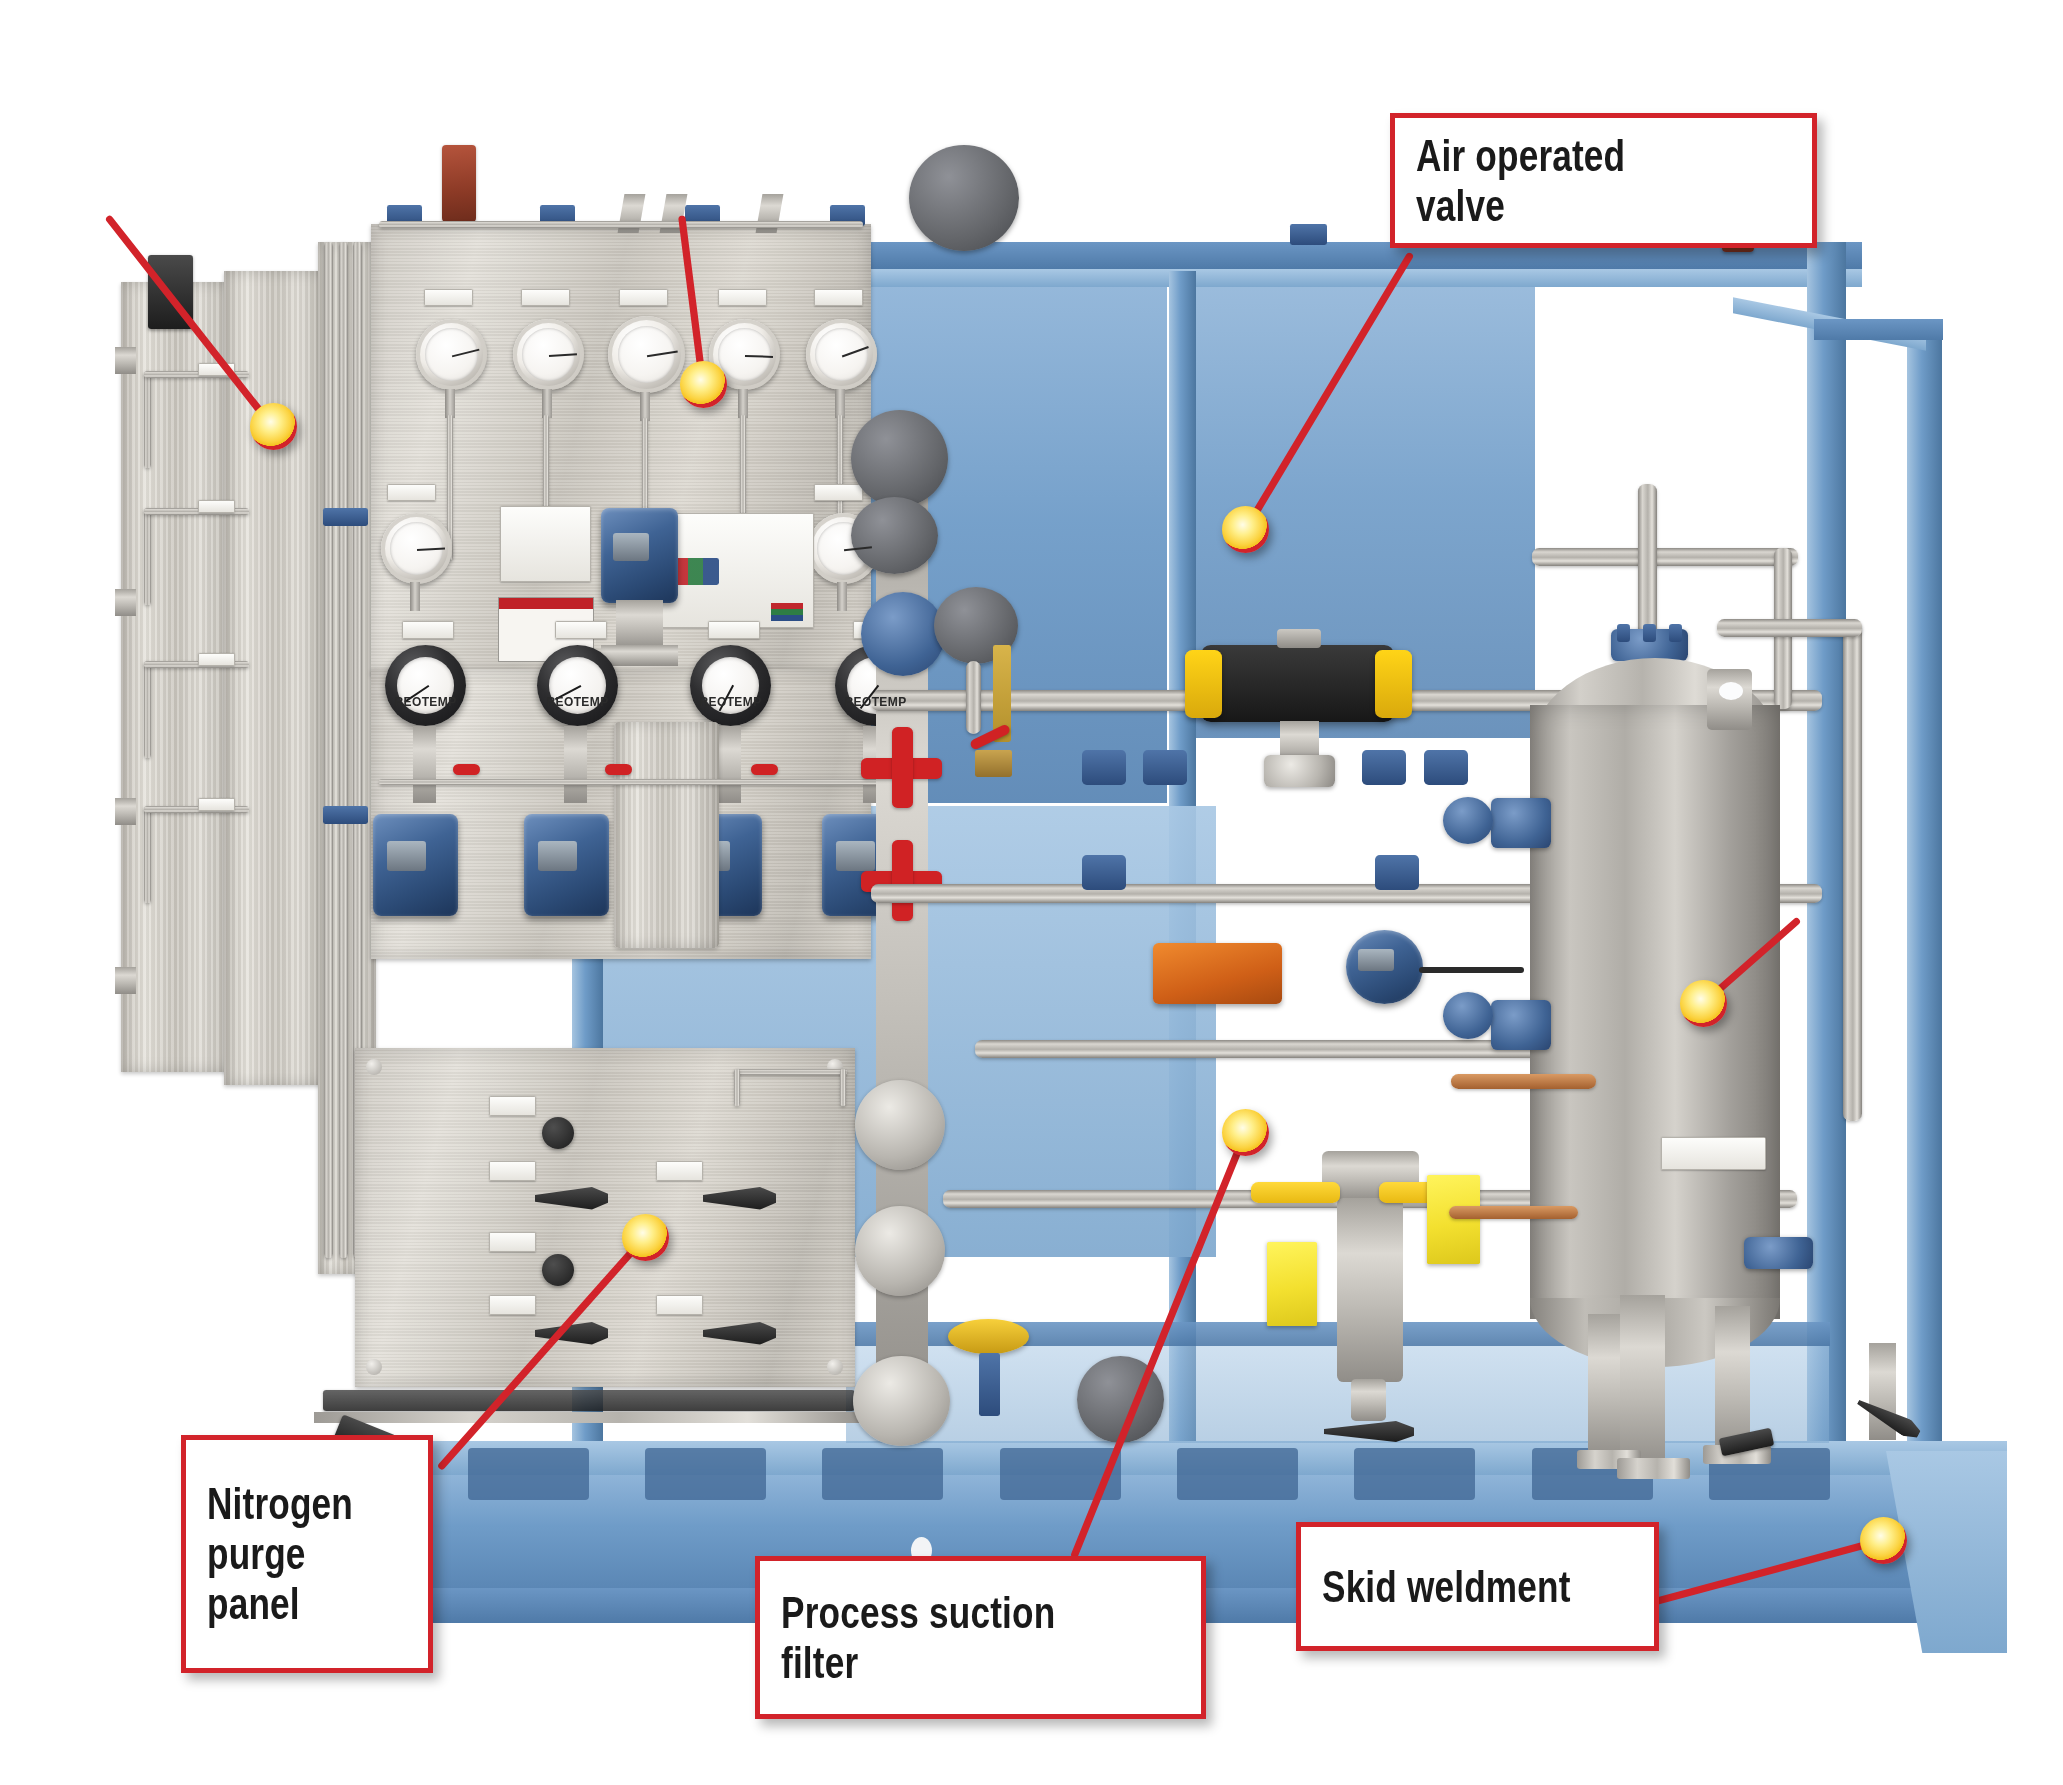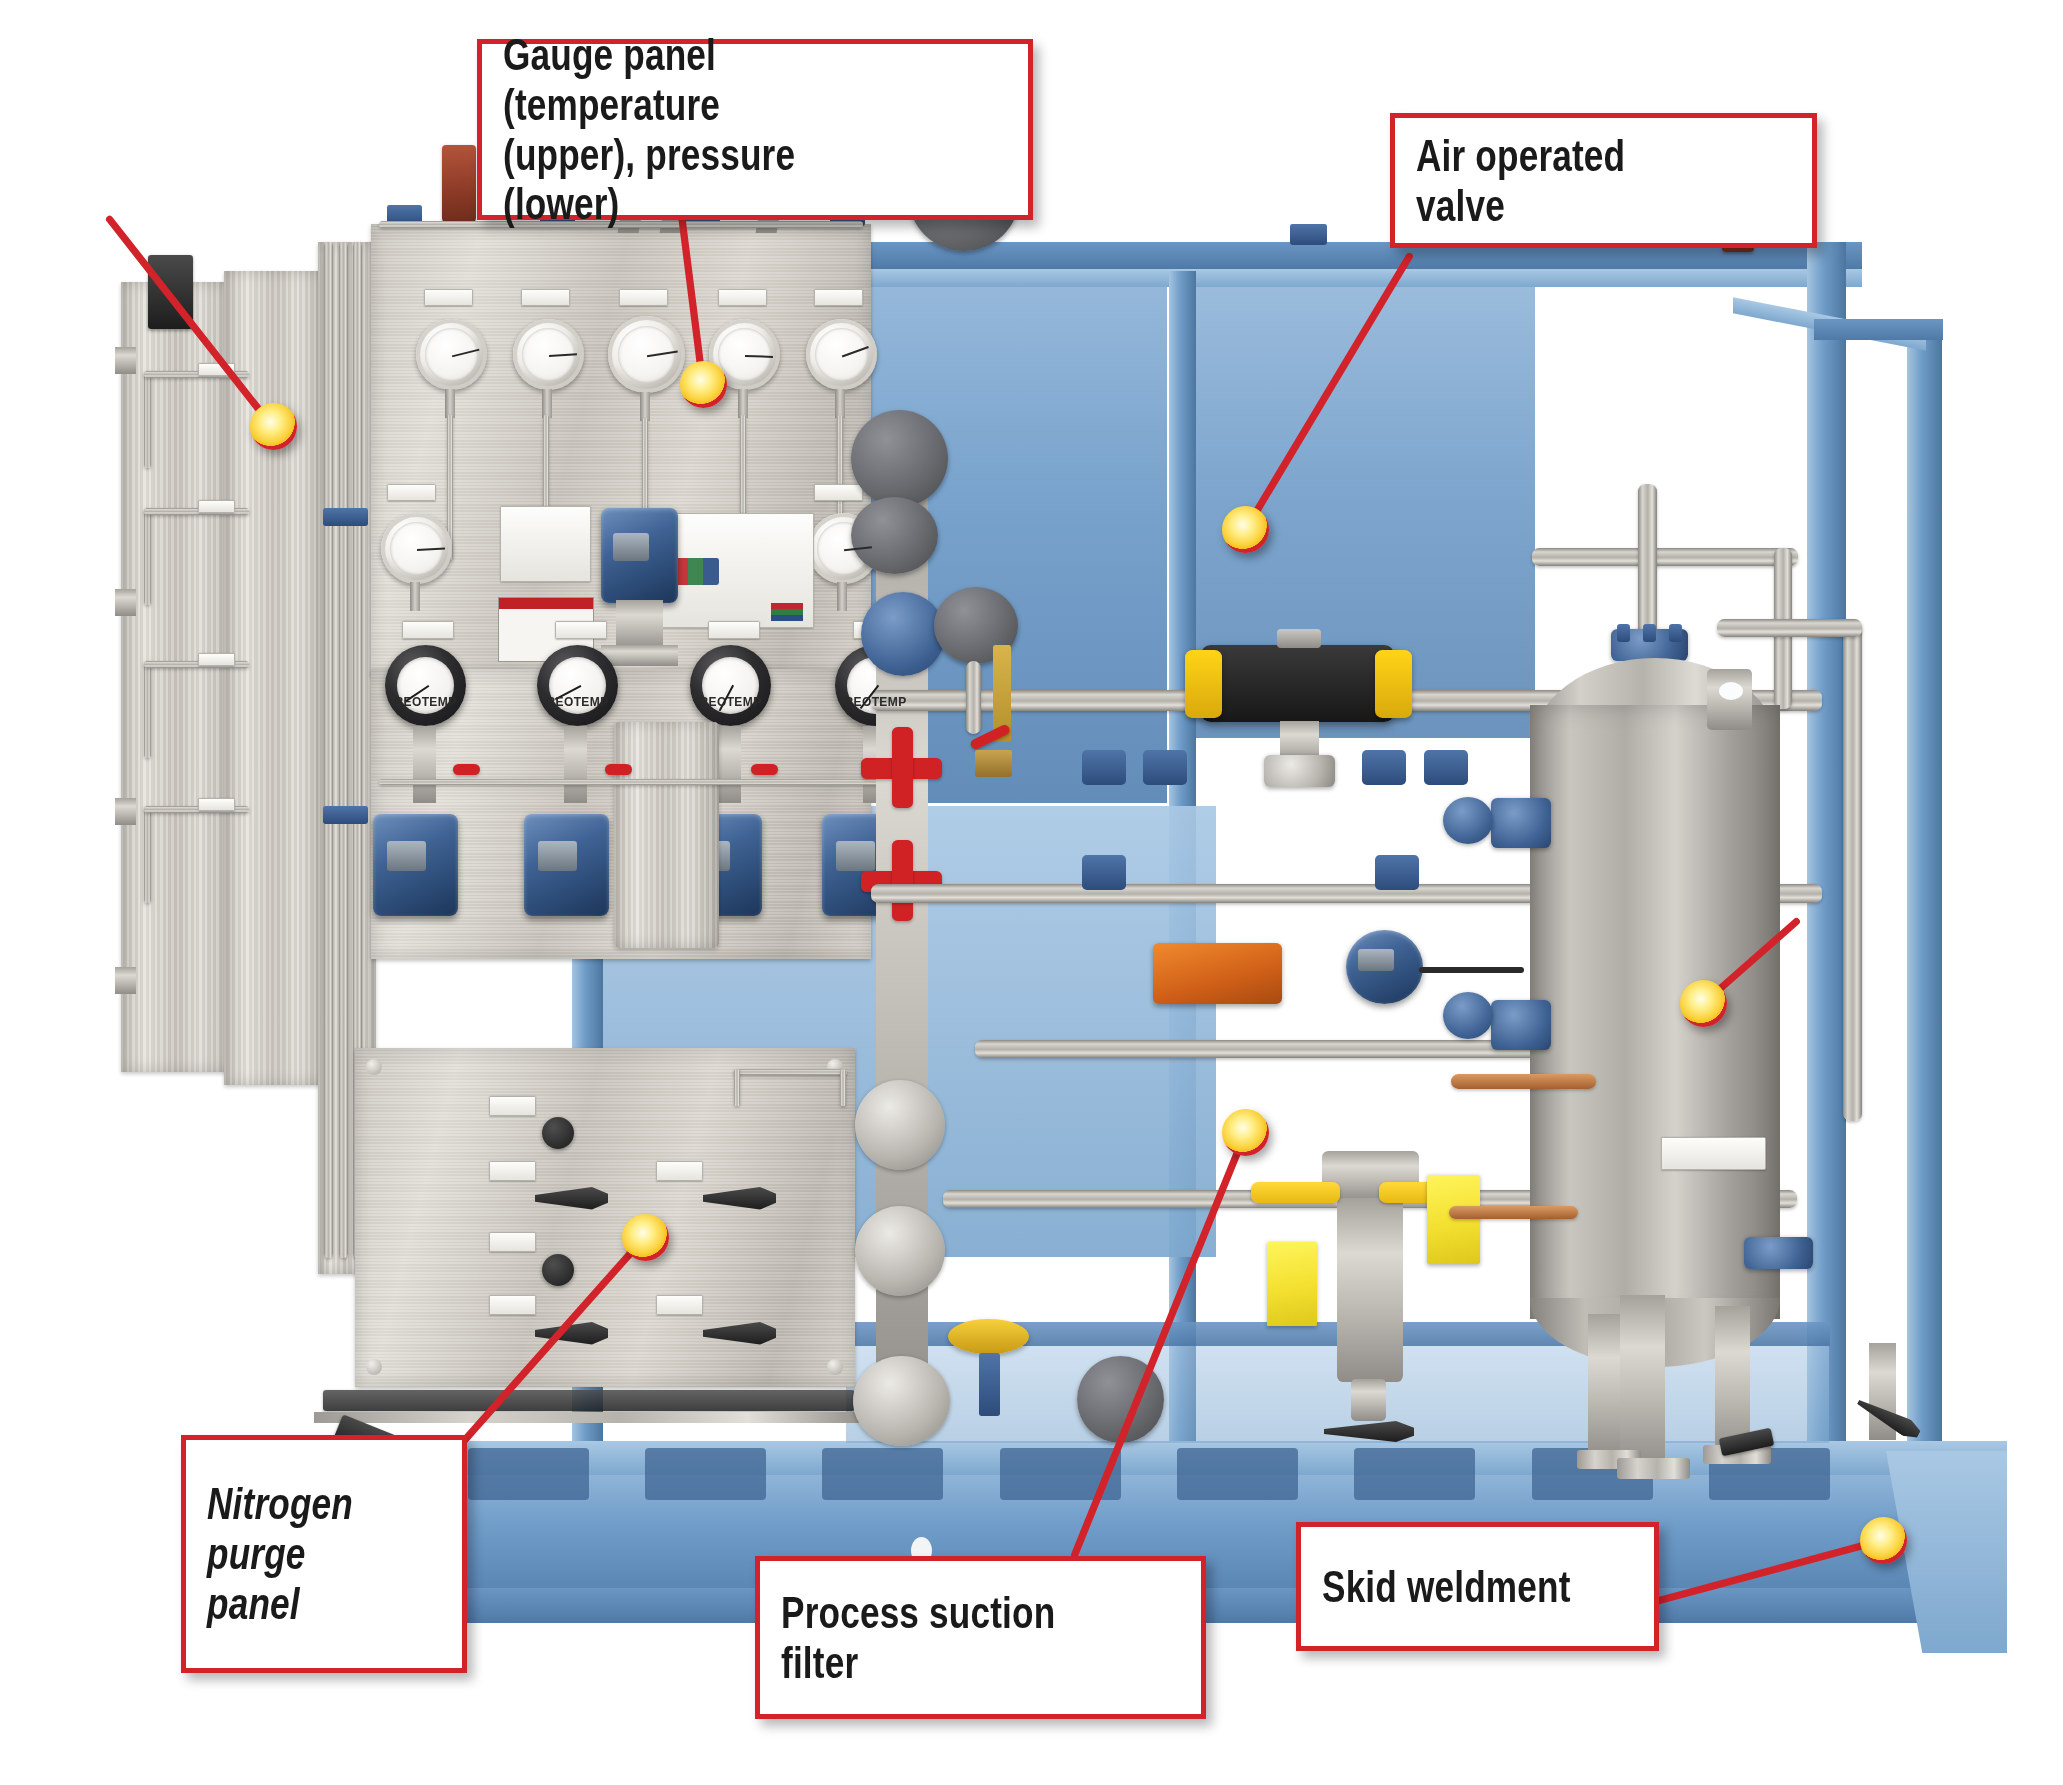--- a/index.html
+++ b/index.html
@@ -488,31 +488,27 @@
 
   <div class="marker" style="left:250px;  top:403px;  width:47px; height:47px;"></div>
   <div class="marker" style="left:680px;  top:361px;  width:47px; height:47px;"></div>
   <div class="marker" style="left:1222px; top:506px;  width:47px; height:47px;"></div>
   <div class="marker" style="left:1680px; top:980px; width:47px; height:47px;"></div>
   <div class="marker" style="left:622px;  top:1214px; width:47px; height:47px;"></div>
   <div class="marker" style="left:1222px; top:1109px; width:47px; height:47px;"></div>
   <div class="marker" style="left:1860px; top:1517px; width:47px; height:47px;"></div>
 
 
-  <div class="callout" style="left:477px; top:39px; width:556px; height:181px;">
-    <span>Gauge panel (temperature
-(upper), pressure (lower)</span>
-  </div>
 
   <div class="callout" style="left:1390px; top:113px; width:427px; height:135px;">
     <span>Air operated valve</span>
   </div>
 
 
-  <div class="callout" style="left:181px; top:1435px; width:286px; height:238px;font-style:italic;">
+  <div class="callout" style="left:181px; top:1435px; width:252px; height:238px;">
     <span>Nitrogen
 purge
 panel</span>
   </div>
 
   <div class="callout" style="left:755px; top:1556px; width:451px; height:163px;">
     <span>Process suction filter</span>
   </div>
 
   <div class="callout" style="left:1296px; top:1522px; width:363px; height:129px;text-align:right;">

